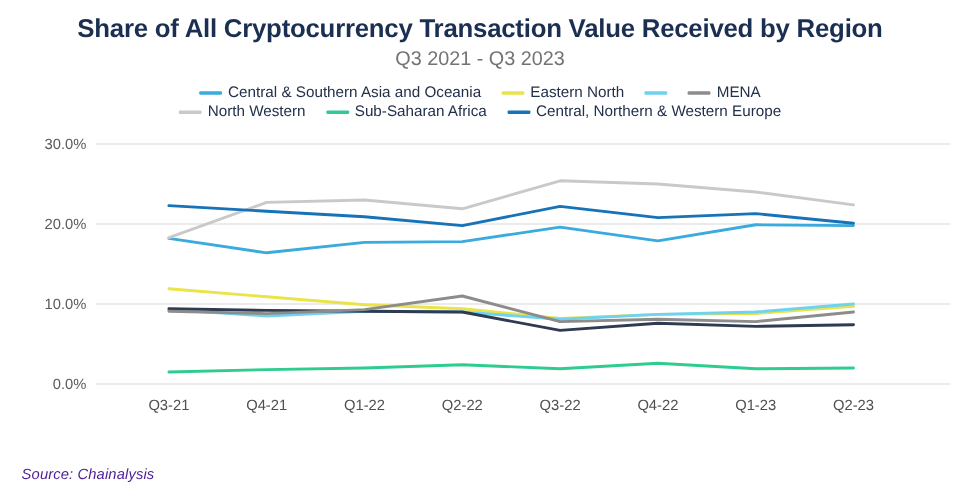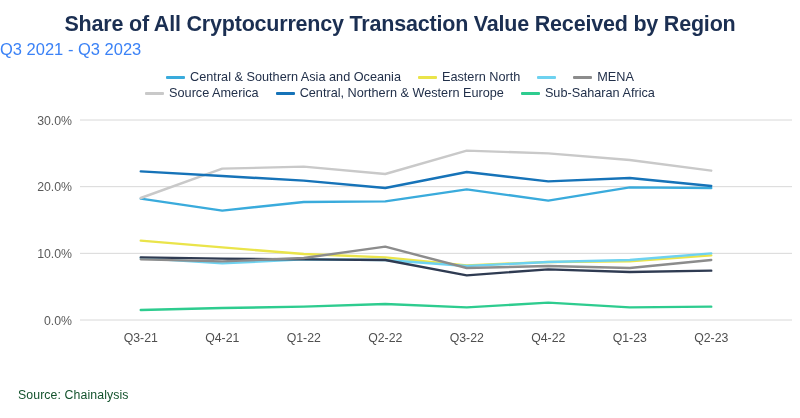--- a/index.html
+++ b/index.html
@@ -25,23 +25,24 @@
   .title {
     text-align: center;
     font-size: 21.5px;
     font-weight: bold;
     color: #1b2f52;
     letter-spacing: -0.2px;
     padding-top: 12px;
     line-height: 1.15;
   }
   .subtitle {
+    text-align: center;
     font-size: 16.5px;
     font-weight: normal;
-    color: #3b82f6;
+    color: #737373;
     padding-top: 3px;
     line-height: 1.15;
   }
   .legend {
     margin-top: 11px;
     padding: 0 18px;
   }
   .legend-row {
     display: flex;
     flex-wrap: nowrap;
@@ -75,21 +76,22 @@
     height: 268px;
   }
   .plot-svg {
     display: block;
   }
   .source {
     position: absolute;
     left: 18px;
     top: 388px;
     font-size: 12.3px;
-    color: #14532d;
+    font-style: italic;
+    color: #4c1d95;
     letter-spacing: 0.1px;
   }
   .ytick-text {
     font-size: 12.3px;
     fill: #5a5a5a;
     font-family: "Liberation Sans", sans-serif;
   }
   .xtick-text {
     font-size: 12.3px;
     fill: #4f4f4f;
@@ -128,29 +130,29 @@
           <span class="legend-swatch" style="background: rgb(110, 210, 240);"></span>
         </span>
         <span class="legend-item">
           <span class="legend-swatch" style="background: rgb(140, 140, 140);"></span>
           <span class="legend-label">MENA</span>
         </span>
       </div>
     <div class="legend-row" id="legend-row-2">
         <span class="legend-item">
           <span class="legend-swatch" style="background: rgb(201, 201, 201);"></span>
-          <span class="legend-label">Source America</span>
+          <span class="legend-label">North Western</span>
+        </span>
+        <span class="legend-item">
+          <span class="legend-swatch" style="background: rgb(46, 204, 143);"></span>
+          <span class="legend-label">Sub-Saharan Africa</span>
         </span>
         <span class="legend-item">
           <span class="legend-swatch" style="background: rgb(22, 115, 184);"></span>
           <span class="legend-label">Central, Northern &amp; Western Europe</span>
-        </span>
-        <span class="legend-item">
-          <span class="legend-swatch" style="background: rgb(46, 204, 143);"></span>
-          <span class="legend-label">Sub-Saharan Africa</span>
         </span>
       </div>
   </div>
 
   <div class="plot-wrap">
     <svg class="plot-svg" id="plot-svg" width="800" height="268" viewBox="0 0 800 268">
         <line x1="80" y1="210" x2="792" y2="210" class="gridline"></line>
         <text x="72" y="214.5" class="ytick-text" text-anchor="end">0.0%</text>
         <line x1="80" y1="143.33333333333334" x2="792" y2="143.33333333333334" class="gridline"></line>
         <text x="72" y="147.83333333333334" class="ytick-text" text-anchor="end">10.0%</text>

